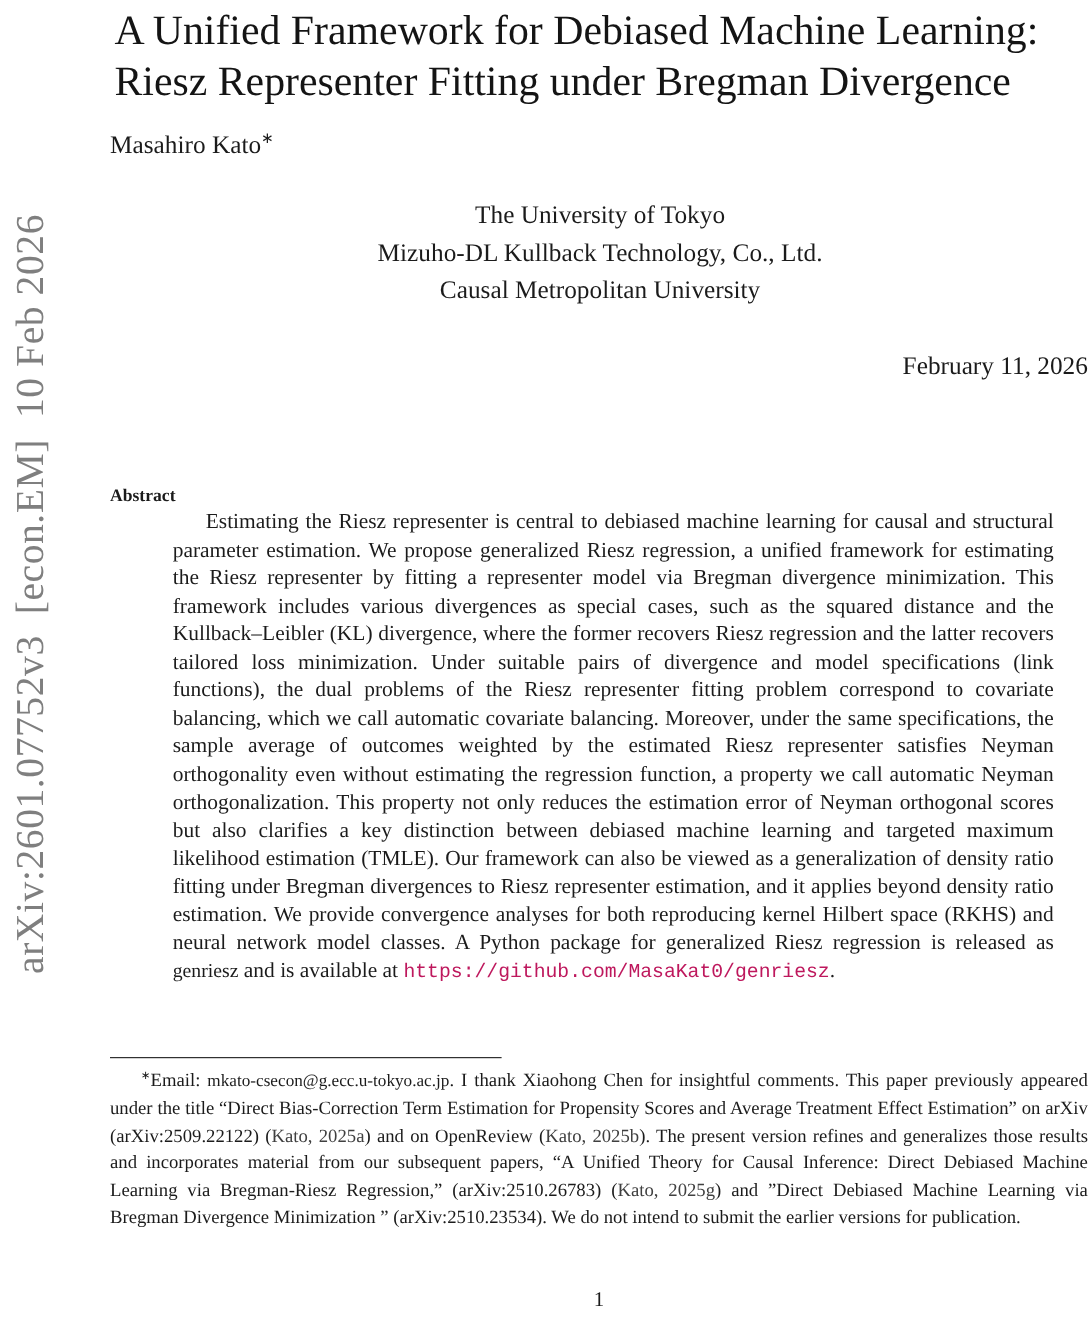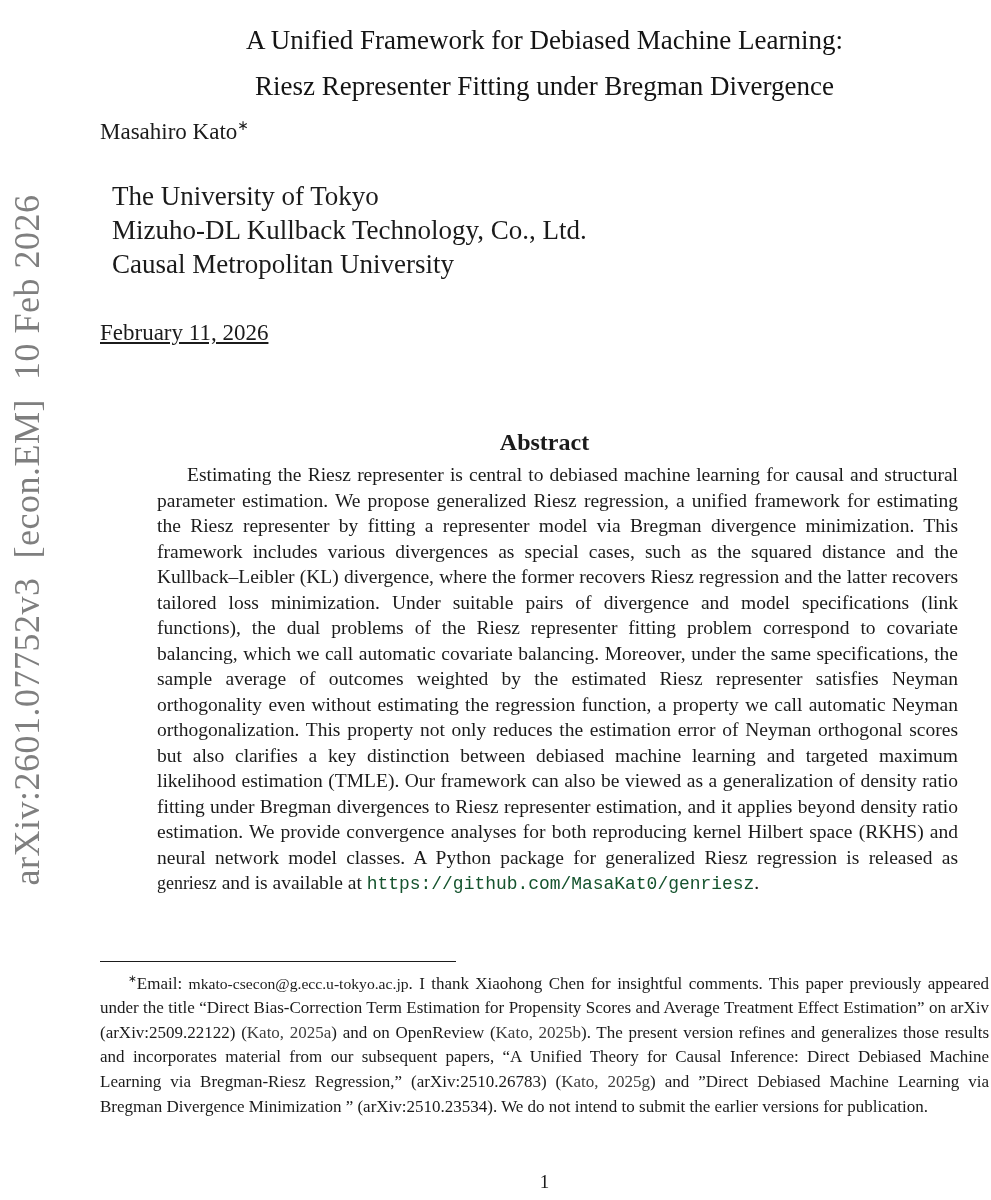--- a/index.html
+++ b/index.html
@@ -28,59 +28,56 @@
     left: 100px;
     top: 0;
     width: 889px;
     height: 1200px;
   }
   .title {
     position: absolute;
     top: 1px;
     left: 0;
     right: 0;
-    margin: 16px;
-    text-align: center;
-    font-size: 27px;
+    margin: 4px;
+    font-size: 38px;
     font-weight: normal;
     line-height: 46px;
     color: #141414;
   }
   .title .tl { display: block; }
   .author {
     position: absolute;
     top: 117px;
     left: 0; right: 0;
     font-size: 23px;
   }
   .author sup { font-size: 60%; }
   .affils {
     position: absolute;
     top: 179px;
-    left: 12px; right: 0;
-    text-align: left;
-    font-size: 27px;
+    left: 2px; right: 0;
+    text-align: center;
+    font-size: 23px;
     line-height: 34px;
   }
   .affils .affil { display: block; }
   .date {
     position: absolute;
     top: 320px;
     left: 0; right: 0;
-    text-align: left;
+    text-align: right;
     font-size: 23px;
-    text-decoration: underline;
   }
   .abstract-heading {
     position: absolute;
-    top: 429px;
+    top: 442px;
     left: 0; right: 0;
-    text-align: center;
     font-weight: bold;
-    font-size: 24px;
+    font-size: 16px;
   }
   .abstract-body {
     position: absolute;
     top: 462px;
     left: 57px;
     width: 801px;
     margin: 0;
     font-size: 19.5px;
     line-height: 25.5px;
     text-align: justify;
@@ -114,21 +111,21 @@
     font-size: 19px;
   }
   .seg-mono {
     font-family: Liberation Serif, serif;
     font-size: 0.92em;
   }
   .seg-link { color: #404040; }
   .seg-mono-link {
     font-family: "Liberation Mono", monospace;
     font-size: 0.92em;
-    color: #14532d;
+    color: #be185d;
   }
 </style>
 </head>
 <body>
 
 <div class="page">
 
   <div class="watermark">arXiv:2601.07752v3  [econ.EM]  10 Feb 2026</div>
 
   <main class="content">

